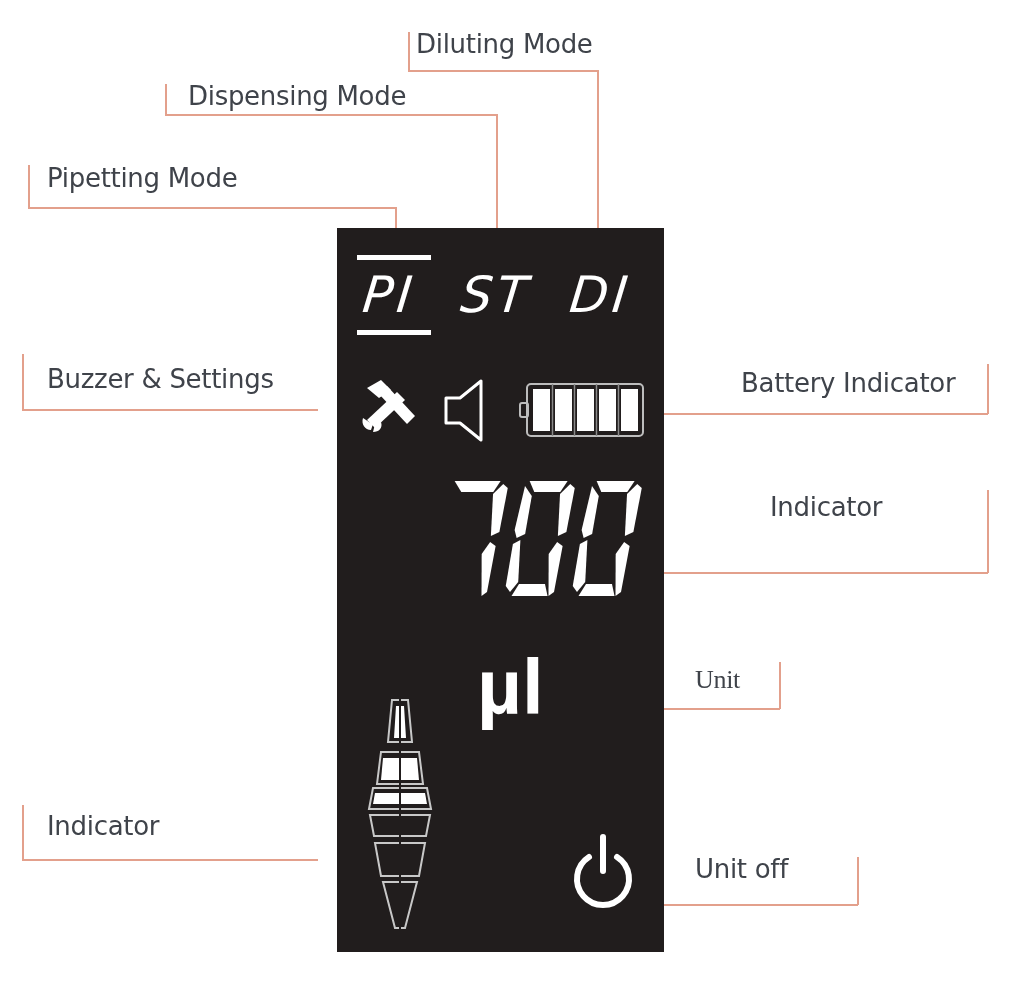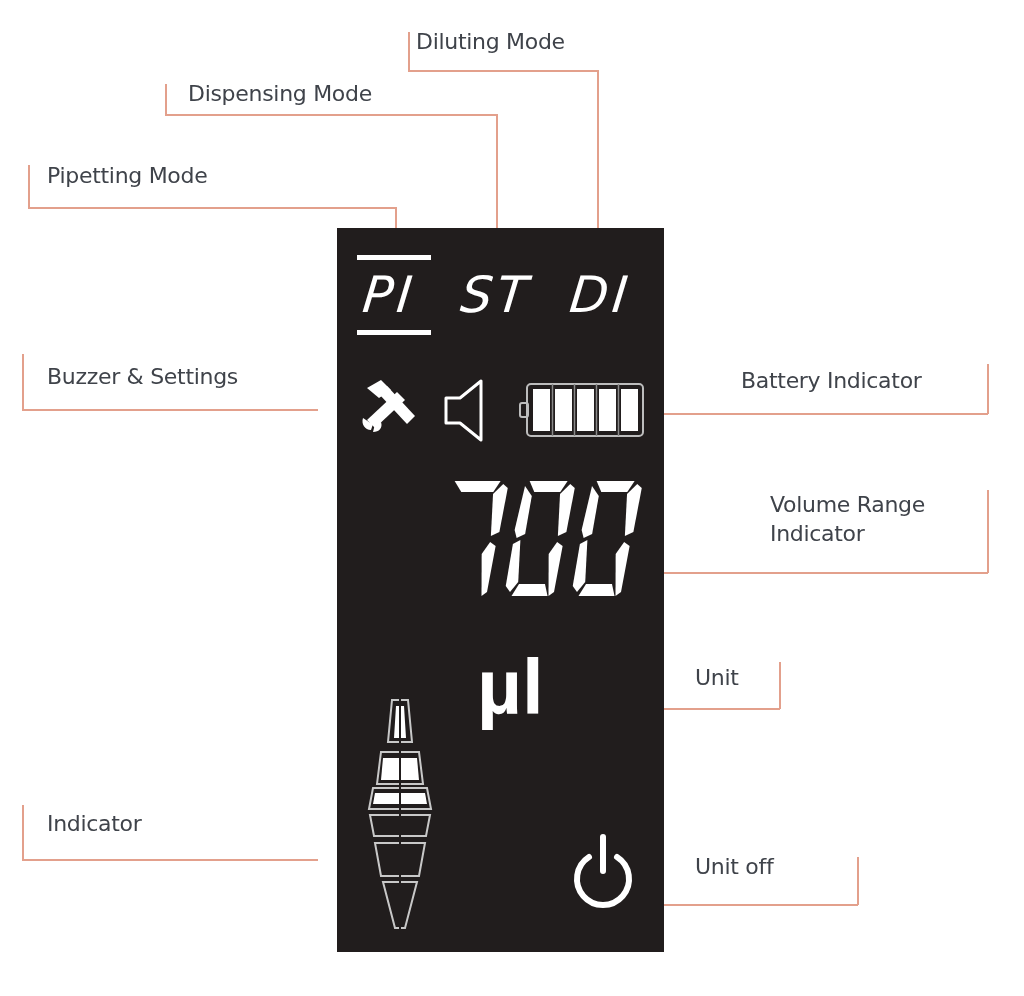--- a/index.html
+++ b/index.html
@@ -1,18 +1,18 @@
 <!DOCTYPE html>
 <html><head>
 <meta charset="utf-8">
 <style>
   html, body { margin:0; padding:0; background:#ffffff; }
   body { width:1024px; height:996px; position:relative; overflow:hidden;
          font-family:"DejaVu Sans", "Liberation Sans", sans-serif; }
-  .label { position:absolute; color:#3f434a; font-size:22px; line-height:1.32;
+  .label { position:absolute; color:#3f434a; font-size:26px; line-height:1.32;
            font-family:"DejaVu Sans", sans-serif; font-weight:400; letter-spacing:-0.3px; white-space:nowrap; }
   .line { position:absolute; background:#e3a08c; }
   .h { height:1.5px; }
   .v { width:1.5px; }
   #panel { position:absolute; left:337px; top:228px; width:327px; height:724px;
            background:#211d1d; }
   .mode { position:absolute; color:#fff; font-style:italic; font-weight:300;
           font-family:"DejaVu Sans", sans-serif; font-size:50px; letter-spacing:4px;
           transform:skewX(-6deg); line-height:1; }
   .bar { position:absolute; background:#fff; height:5px; }
@@ -52,24 +52,23 @@
 
 <div class="line v" style="left:857px;top:857px;height:48px;"></div>
 <div class="line h" style="left:636px;top:904px;width:222px;"></div>
 
 <div class="label" style="left:416px;top:27px;">Diluting Mode</div>
 <div class="label" style="left:176px;top:79px;margin-left:12px;">Dispensing Mode</div>
 <div class="label" style="left:47px;top:161px;">Pipetting Mode</div>
 <div class="label" style="left:47px;top:362px;">Buzzer &amp; Settings</div>
 <div class="label" style="left:741px;top:366px;">Battery Indicator</div>
 <div class="label" style="left:770px;top:490px;">
-  <div>Volume Range</div>
   <div>Indicator</div>
 </div>
-<div class="label" style="left:695px;top:663px;">Unit</div>
+<div class="label" style="left:695px;top:663px;font-family:Liberation Serif, serif;">Unit</div>
 <div class="label" style="left:47px;top:809px;">Indicator</div>
 <div class="label" style="left:695px;top:852px;">Unit off</div>
 
 <div id="panel">
 
   <div class="bar" style="left:20px;top:27px;width:74px;"></div>
   <div class="mode" style="left:26px;top:42px;">PI</div>
   <div class="bar" style="left:20px;top:102px;width:74px;"></div>
   <div class="mode" style="left:124px;top:42px;">ST</div>
   <div class="mode" style="left:233px;top:42px;">DI</div>

